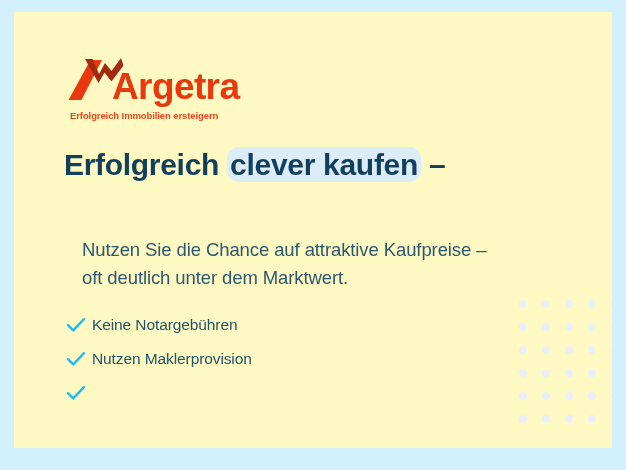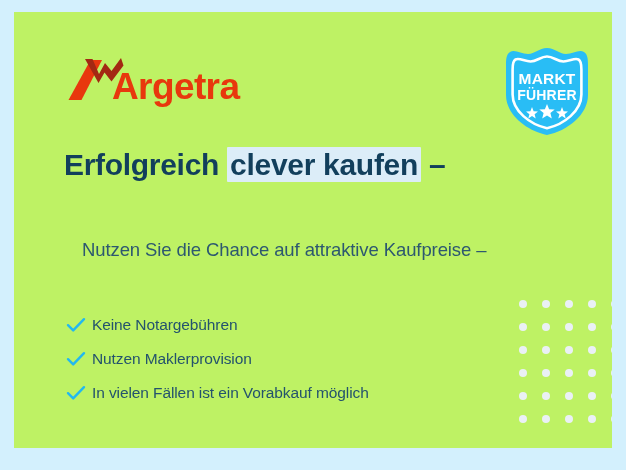--- a/index.html
+++ b/index.html
@@ -17,21 +17,21 @@
     position: relative;
     width: 626px;
     height: 470px;
   }
   .card {
     position: absolute;
     left: 14px;
     top: 12px;
     width: 598px;
     height: 436px;
-    background: #bef264;
+    background: #fef9c3;
     overflow: hidden;
   }
 
   
   .dot-grid {
     position: absolute;
     left: 505px;
     top: 288px;
     width: 112px;
     height: 150px;
@@ -97,21 +97,21 @@
     width: 520px;
     font-size: 30px;
     font-weight: bold;
     color: #123f5c;
     line-height: 1.32;
     letter-spacing: -0.3px;
   }
   .hl-mark {
     background: #dcedf8;
     padding: 1px 3px;
-    border-radius: 1px;
+    border-radius: 12px;
   }
 
   
   .subtitle {
     position: absolute;
     left: 51px;
     top: 224px;
     width: 520px;
     font-size: 18.5px;
     color: #2d5870;
@@ -187,64 +187,33 @@
       </div>
 
     <div class="logo">
       <span class="logo-mark">
         <svg width="56" height="44" viewBox="0 0 56 44" xmlns="http://www.w3.org/2000/svg">
           <path d="M22.5 4 L34 4 L13.5 44 L0.5 44 Z" fill="#e8380d"></path>
           <path d="M17 3 L24.5 3 L31 18 L37 7 L43.5 15 L53 2 L55.5 9.5 L43.5 25.5 L36.5 16.5 L30.5 27 Z" fill="#a32913"></path>
         </svg>
       </span>
       <span class="logo-word">Argetra</span>
-    </div>
-
-    <div class="badge">
-      <svg width="92" height="92" viewBox="0 0 92 92" xmlns="http://www.w3.org/2000/svg">
-        <path d="M46 3
-                 C 38 3, 34 9, 27 9
-                 C 20 9, 14 4, 9 7
-                 C 5.5 9.2, 5 14, 5 20
-                 L 5 50
-                 C 5 70, 26 86, 46 90
-                 C 66 86, 87 70, 87 50
-                 L 87 20
-                 C 87 14, 86.5 9.2, 83 7
-                 C 78 4, 72 9, 65 9
-                 C 58 9, 54 3, 46 3 Z" fill="#29bdf5"></path>
-        <path d="M46 11.5
-                 C 39.5 11.5, 36 16.5, 29.5 16.5
-                 C 23.5 16.5, 18.5 12.5, 14.5 14.5
-                 C 12 15.9, 11.6 19.6, 11.6 24.4
-                 L 11.6 49.5
-                 C 11.6 66, 29 79.5, 46 83.2
-                 C 63 79.5, 80.4 66, 80.4 49.5
-                 L 80.4 24.4
-                 C 80.4 19.6, 80 15.9, 77.5 14.5
-                 C 73.5 12.5, 68.5 16.5, 62.5 16.5
-                 C 56 16.5, 52.5 11.5, 46 11.5 Z" fill="none" stroke="#ffffff" stroke-width="2.6"></path>
-        <text x="46" y="39" text-anchor="middle" font-family="Liberation Sans, sans-serif" font-size="15.5" font-weight="bold" fill="#ffffff" letter-spacing="0.2">MARKT</text>
-        <text x="46" y="55" text-anchor="middle" font-family="Liberation Sans, sans-serif" font-size="14" font-weight="bold" fill="#ffffff" letter-spacing="0.2">FÜHRER</text>
-        <g fill="#ffffff">
-          <polygon points="31,62 32.6,66.2 37,66.4 33.6,69.2 34.7,73.5 31,71 27.3,73.5 28.4,69.2 25,66.4 29.4,66.2"></polygon>
-          <polygon points="46,59 48.1,64.2 53.7,64.5 49.4,68.1 50.8,73.6 46,70.5 41.2,73.6 42.6,68.1 38.3,64.5 43.9,64.2"></polygon>
-          <polygon points="61,62 62.6,66.2 67,66.4 63.6,69.2 64.7,73.5 61,71 57.3,73.5 58.4,69.2 55,66.4 59.4,66.2"></polygon>
-        </g>
-      </svg>
-    </div>
+      <span class="logo-tagline">Erfolgreich Immobilien ersteigern</span>
+    </div>
+
 
     <div class="headline">
       <div>
         <span>Erfolgreich </span><span class="hl-mark">clever kaufen</span><span> –</span>
       </div>
     </div>
 
     <div class="subtitle">
       <div>Nutzen Sie die Chance auf attraktive Kaufpreise –</div>
+      <div>oft deutlich unter dem Marktwert.</div>
     </div>
 
     <div class="checklist">
       <div class="check-row">
         <span class="check-icon">
           <svg width="20" height="16" viewBox="0 0 20 16" xmlns="http://www.w3.org/2000/svg">
             <path d="M2 8.2 L7.2 13.4 L18 2.2" fill="none" stroke="#22b8f0" stroke-width="2.4" stroke-linecap="round" stroke-linejoin="round"></path>
           </svg>
         </span>
         <span class="check-label">Keine Notargebühren</span>
@@ -256,18 +225,17 @@
           </svg>
         </span>
         <span class="check-label">Nutzen Maklerprovision</span>
       </div>
       <div class="check-row">
         <span class="check-icon">
           <svg width="20" height="16" viewBox="0 0 20 16" xmlns="http://www.w3.org/2000/svg">
             <path d="M2 8.2 L7.2 13.4 L18 2.2" fill="none" stroke="#22b8f0" stroke-width="2.4" stroke-linecap="round" stroke-linejoin="round"></path>
           </svg>
         </span>
-        <span class="check-label">In vielen Fällen ist ein Vorabkauf möglich</span>
       </div>
     </div>
 
   </div>
 </div>
 
 </body></html>

